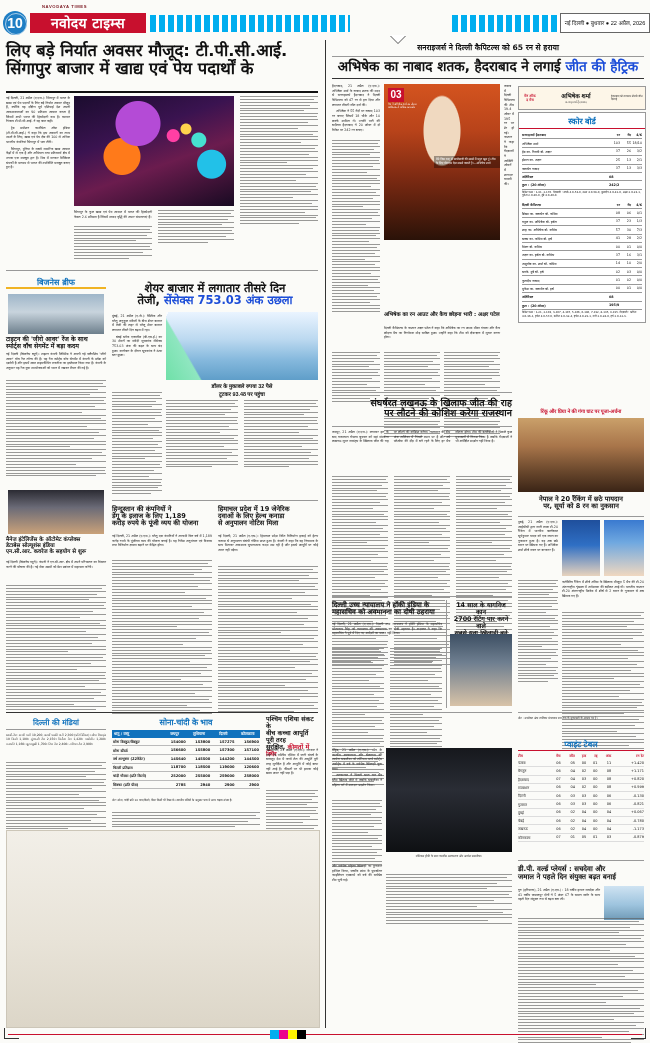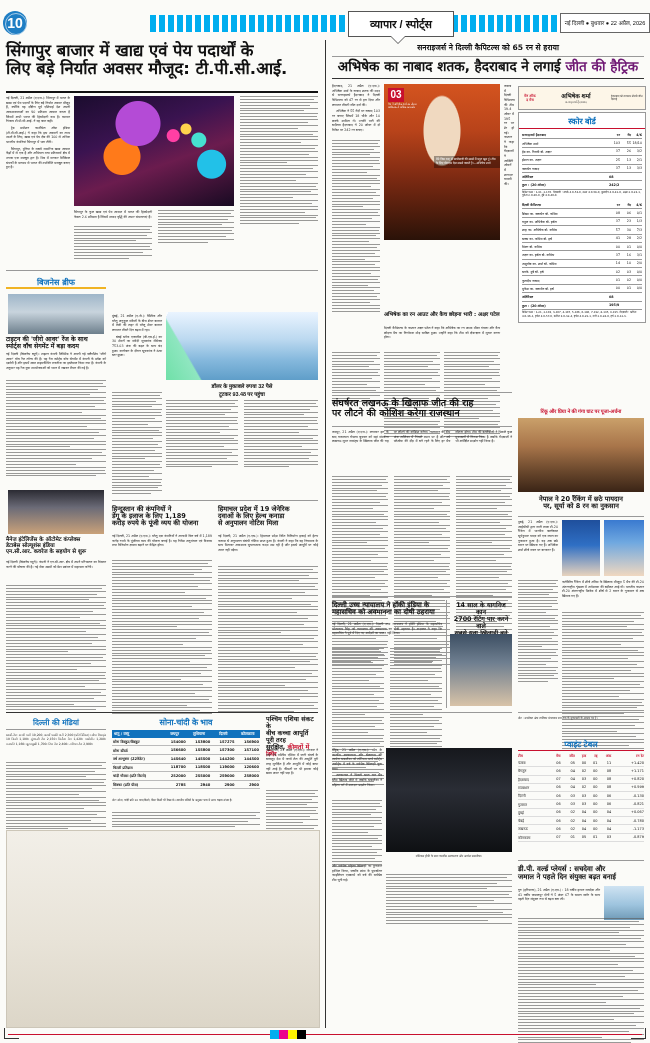--- a/index.html
+++ b/index.html
@@ -27,21 +27,21 @@
     repeating-linear-gradient(90deg,#00aeef 0 6px,#ffffff 6px 9px);}
   .bars.left{left:150px;width:200px;}
   .bars.right{left:452px;width:108px;}
   .section-tab{position:absolute;left:348px;top:1px;width:104px;height:24px;border:1px solid #555;background:#fff;}
   .section-tab span{display:block;text-align:center;font-size:11px;font-weight:bold;line-height:24px;color:#111;}
   .tab-notch{position:absolute;left:390px;top:25px;width:0;height:0;border-left:8px solid transparent;
     border-right:8px solid transparent;border-top:8px solid #fff;filter:drop-shadow(0 1px 0 #555);}
   .datebox{position:absolute;left:560px;top:3px;width:88px;height:18px;border:1px solid #666;background:#fff;}
   .datebox span{display:block;text-align:center;font-size:5.6px;line-height:18px;color:#111;white-space:nowrap;}
   .hl{font-weight:bold;color:#111;line-height:1.08;font-family:"DejaVu Sans",sans-serif;}
-  .blue{color:#701a75;}
+  .blue{color:#1d4ed8;}
   .red{color:#c8102e;}
   .body-text{font-size:3.3px;line-height:1.42;color:#2a2a2a;text-align:justify;
     font-family:"DejaVu Sans",sans-serif;}
   .col3{column-count:3;column-gap:5px;}
   .photo{position:absolute;overflow:hidden;background:#bbb;}
   .cap{position:absolute;font-size:3.2px;color:#333;text-align:center;}
 
   
   .fill{position:absolute;}
   .fill i{display:block;height:1px;background:#5c5c5c;opacity:.62;margin-bottom:1.9px;}
@@ -85,36 +85,39 @@
   .hrule{position:absolute;height:1px;background:#333;}
   .hrule.thin{background:#999;}
 </style>
 </head>
 <body>
 
 <div class="page">
 
   <div class="masthead">
     <div class="pageno">10</div>
+    <div class="logo-wrap">
+      <div class="logo-eng">NAVODAYA TIMES</div>
+      <div class="logo-box">
+        <span>नवोदय टाइम्स</span>
+      </div>
+    </div>
     <div class="bars left"></div>
     <div class="bars right"></div>
-    <div class="section-tab">
-      <span>व्यापार / स्पोर्ट्स</span>
-    </div>
     <div class="tab-notch"></div>
     <div class="datebox">
       <span>नई दिल्ली ● बुधवार ● 22 अप्रैल, 2026</span>
     </div>
   </div>
 
   <div class="vrule" style="left:325px;top:40px;height:988px;"></div>
 
   <div style="position:absolute;left:6px;top:42px;width:312px;">
+    <div class="hl" style="font-size:16.5px;">लिए बड़े निर्यात अवसर मौजूद: टी.पी.सी.आई.</div>
     <div class="hl" style="font-size:16.5px;">सिंगापुर बाजार में खाद्य एवं पेय पदार्थों के</div>
-    <div class="hl" style="font-size:16.5px;">लिए बड़े निर्यात अवसर मौजूद: टी.पी.सी.आई.</div>
   </div>
   <div class="hrule" style="left:6px;top:91px;width:312px;height:1.6px;background:#111;"></div>
 
   <div class="body-text" style="position:absolute;left:6px;top:96px;width:64px;">
     <div>नई दिल्ली, 21 अप्रैल (ए.एस.): सिंगापुर में भारत के खाद्य एवं पेय पदार्थों के लिए बड़े निर्यात अवसर मौजूद हैं, क्योंकि यह दक्षिण पूर्व एशियाई देश अपनी आवश्यकताओं का 90 प्रतिशत आयात करता है जिसमें अभी भारत की हिस्सेदारी कम है। व्यापार निकाय टी.पी.सी.आई. ने यह बात कही।</div>
     <div style="text-indent:5px;margin-top:2px;">ट्रेड प्रमोशन काउंसिल ऑफ इंडिया (टी.पी.सी.आई.) ने कहा कि इस अवसरों का लाभ उठाने के लिए, खाद्य एवं पेय क्षेत्र की 100 से अधिक भारतीय कंपनियां सिंगापुर में भाग लेंगी।</div>
     <div style="text-indent:5px;margin-top:2px;">सिंगापुर, दुनिया के सबसे सामरिक खाद्य आयात केंद्रों में से एक है और अभियान तथा प्रतिस्पर्धा क्षेत्र में उनका एक मजबूत द्वार है। मित्र में सरकार डिजिटल संपर्कों के माध्यम से भारत की उपस्थिति मजबूत बनाए हुए है।</div>
   </div>
 
   <div class="photo" style="left:74px;top:96px;width:160px;height:110px;
@@ -308,20 +311,26 @@
       <i style="width:95%"></i>
       <i style="width:100%"></i>
       <i style="width:88%"></i>
       <i style="width:100%"></i>
       <i style="width:68%"></i>
     <i style="width:100%"></i>
       <i style="width:90%"></i>
       <i style="width:100%"></i>
   </div>
 
+  <div style="position:absolute;left:112px;top:282px;width:206px;">
+    <div class="hl" style="font-size:11.5px;text-align:center;">शेयर बाजार में लगातार तीसरे दिन</div>
+    <div class="hl" style="font-size:11.5px;text-align:center;">
+      <span>तेजी, </span><span class="blue">सेंसेक्स 753.03 अंक उछला</span>
+    </div>
+  </div>
   <div class="body-text" style="position:absolute;left:112px;top:314px;width:50px;">
     <div>मुंबई, 21 अप्रैल (ए.जे.): वैश्विक और घरेलू अनुकूल संकेतों के बीच शेयर बाजार में तेजी की लहर से घरेलू शेयर बाजार लगातार तीसरे दिन बढ़त में रहा।</div>
     <div style="text-indent:4px;margin-top:2px;">बंबई स्टॉक एक्सचेंज (बी.एस.ई.) का 30 शेयरों का संवेदी सूचकांक सेंसेक्स 753.03 अंक की बढ़त के साथ बंद हुआ। कारोबार के दौरान सूचकांक ने ऊंचा स्तर छुआ।</div>
   </div>
   <div class="photo" style="left:166px;top:312px;width:152px;height:68px;
        background:
         linear-gradient(115deg,rgba(255,255,255,.75) 0 2px,transparent 2px 7px),
         linear-gradient(60deg,#6fe0a8 0%,#8fe6c0 18%,transparent 19%),
         linear-gradient(180deg,#eaf4ff 0%,#bcd9f0 40%,#86b9dd 70%,#5f9ec9 100%);"></div>
   <div class="cap" style="left:166px;top:382px;width:152px;font-weight:bold;font-size:5.4px;color:#111;">
@@ -1025,21 +1034,21 @@
       <i style="width:80%"></i>
       <i style="width:100%"></i>
   </div>
 
   <div class="hrule thin" style="left:332px;top:392px;width:180px;"></div>
 
   <div class="cap" style="left:518px;top:408px;width:126px;font-weight:bold;font-size:5px;color:#c8102e;">रिंकू और प्रिया ने की गंगा घाट पर पूजा-अर्चना</div>
   <div class="photo" style="left:518px;top:418px;width:126px;height:74px;
        background:linear-gradient(180deg,#caa06a 0%,#a8754a 38%,#6d4a2e 70%,#3a2416 100%);"></div>
 
-  <div style="position:absolute;left:332px;top:398px;width:180px;text-align:left;">
+  <div style="position:absolute;left:332px;top:398px;width:180px;text-align:right;">
     <div class="hl" style="font-size:9.4px;">संघर्षरत लखनऊ के खिलाफ जीत की राह</div>
     <div class="hl" style="font-size:9.4px;">पर लौटने की कोशिश करेगा राजस्थान</div>
   </div>
   <div class="hrule thin" style="left:332px;top:426px;width:180px;"></div>
   <div class="body-text col3" style="position:absolute;left:332px;top:430px;width:180px;">
     <span>जयपुर, 21 अप्रैल (ए.एस.): लगातार हार के बाद राजस्थान रॉयल्स बुधवार को यहां संघर्षरत लखनऊ सुपर जायंट्स के खिलाफ जीत की राह पर लौटने की कोशिश करेगा। राजस्थान की टीम अंक तालिका में निचले स्थान पर है और उसे प्लेऑफ की दौड़ में बने रहने के लिए हर मैच जीतना होगा। टीम की बल्लेबाजी ने पिछले कुछ मुकाबलों में निराश किया है जबकि गेंदबाजों ने भी अपेक्षित प्रदर्शन नहीं किया है।</span>
   </div>
   <div class="fill" style="left:332px;top:476px;width:56px;">
     <i style="width:100%"></i>
       <i style="width:96%"></i>

